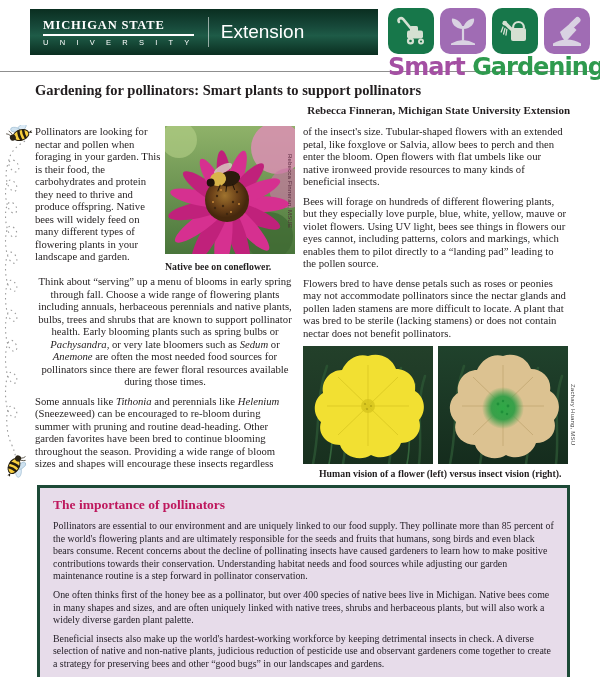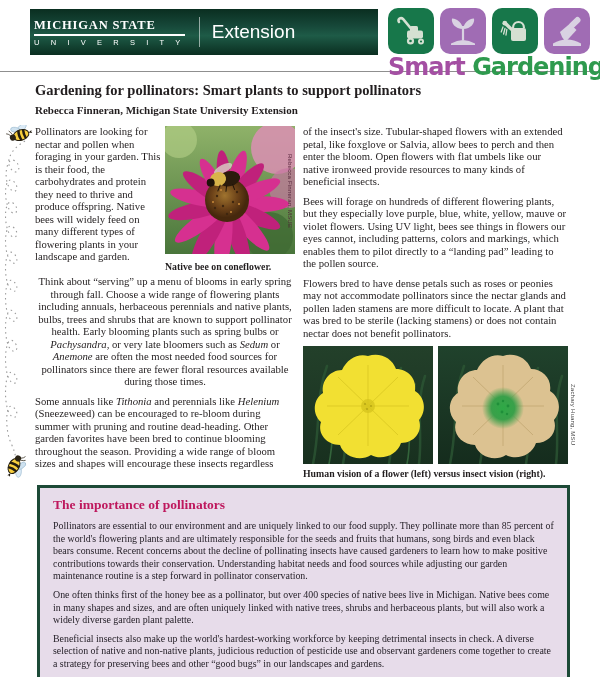--- a/index.html
+++ b/index.html
@@ -6,39 +6,39 @@
   html,body { margin:0; padding:0; background:#ffffff; }
   .page {
     width:600px; height:677px; position:relative; overflow:hidden;
     background:#fff; font-family:"Liberation Serif", serif; color:#221e1f;
   }
   
   .header { display:flex; justify-content:space-between; height:78px; position:relative; z-index:2; }
   .msu-banner {
     margin:9px 0 0 30px; width:348px; height:46px; display:flex; align-items:center;
     background:linear-gradient(180deg,#0a2e20 0%,#17493a 38%,#1e5b47 58%,#0a2e20 100%);
-    padding-left:4px;
+    padding-left:13px;
   }
   .msu-wordmark { color:#fff; }
   .msu-line1 { font-family:"Liberation Serif",serif; font-weight:bold; font-size:12.5px; letter-spacing:.8px; border-bottom:2px solid #fff; padding-bottom:1px; }
   .msu-line2 { font-family:"Liberation Sans",sans-serif; font-size:7.5px; letter-spacing:4.6px; margin-top:2px; }
   .msu-divider { width:1px; height:30px; background:rgba(255,255,255,.55); margin:0 12px 0 14px; }
   .msu-extension { color:#fff; font-family:"Liberation Sans",sans-serif; font-size:19px; }
   .sg-logo { margin:8px 6px 0 0; width:206px; }
   .sg-tiles { display:flex; gap:6px; }
   .sg-tile { width:46px; height:46px; border-radius:10px; display:flex; align-items:center; justify-content:center; }
   .sg-tile.green { background:#17774a; }
   .sg-tile.purple { background:#a06cb4; }
   .sg-text { font-family:"DejaVu Sans",sans-serif; font-weight:bold; font-size:24px; letter-spacing:-1px; line-height:24px; margin-top:1px; white-space:nowrap; }
   .sg-smart { color:#a44fa3; }
   .sg-gardening { color:#2e9a4e; }
   .top-rule { position:absolute; left:0; right:0; top:71px; border-top:1px solid #8f8f8f; z-index:1; }
   
   .title { font-size:14.5px; font-weight:bold; margin:4px 30px 5px 35px; }
-  .author { font-size:11px; font-weight:bold; margin:0 30px 9px 35px; }
+  .author { font-size:11px; font-weight:bold; margin:0 30px 9px 35px;text-align:right; }
   
   .body-wrap { position:relative; padding:0 30px 0 35px; display:flex; gap:8px; }
   .bee-trail { position:absolute; left:1px; top:0; }
   .col-left  { width:260px; }
   .col-right { width:265px; }
   p.body { margin:0 0 7px; font-size:10.7px; line-height:12.5px; }
   p.body i { font-style:italic; }
   .clear { clear:both;text-align:center; }
   
   .fig-bee { float:right; width:130px; margin:1px 0 3px 4px; position:relative; }
@@ -294,21 +294,21 @@
             <g fill="#1f8f3a">
               <circle cx="60" cy="58" r="1.4"></circle>
                 <circle cx="70" cy="60" r="1.4"></circle>
                 <circle cx="64" cy="66" r="1.4"></circle>
               <circle cx="69" cy="68" r="1.2"></circle>
                 <circle cx="65" cy="55" r="1.2"></circle>
             </g>
           </svg>
         </div>
         <div class="vcred off-photo">Zachary Huang, MSU</div>
-        <figcaption class="fig-caption" style="margin-top:4px;">Human vision of a flower (left) versus insect vision (right).</figcaption>
+        <figcaption class="fig-caption" style="margin-top:4px;margin-left:16px;">Human vision of a flower (left) versus insect vision (right).</figcaption>
       </figure>
     </div>
   </div>
 
   <section class="info-box">
     <h2>The importance of pollinators</h2>
     <p>Pollinators are essential to our environment and are uniquely linked to our food supply. They pollinate more than 85 percent of the world's flowering plants and are ultimately responsible for the seeds and fruits that humans, song birds and even black bears consume. Recent concerns about the decline of pollinating insects have caused gardeners to learn how to make positive contributions towards their conservation. Understanding habitat needs and food sources while adjusting our garden maintenance routine is a step forward in pollinator conservation.</p>
     <p>One often thinks first of the honey bee as a pollinator, but over 400 species of native bees live in Michigan. Native bees come in many shapes and sizes, and are often uniquely linked with native trees, shrubs and herbaceous plants, but will also work a widely diverse garden plant palette.</p>
     <p>Beneficial insects also make up the world's hardest-working workforce by keeping detrimental insects in check. A diverse selection of native and non-native plants, judicious reduction of pesticide use and observant gardeners come together to create a strategy for preserving bees and other “good bugs” in our landscapes and gardens.</p>
   </section>

